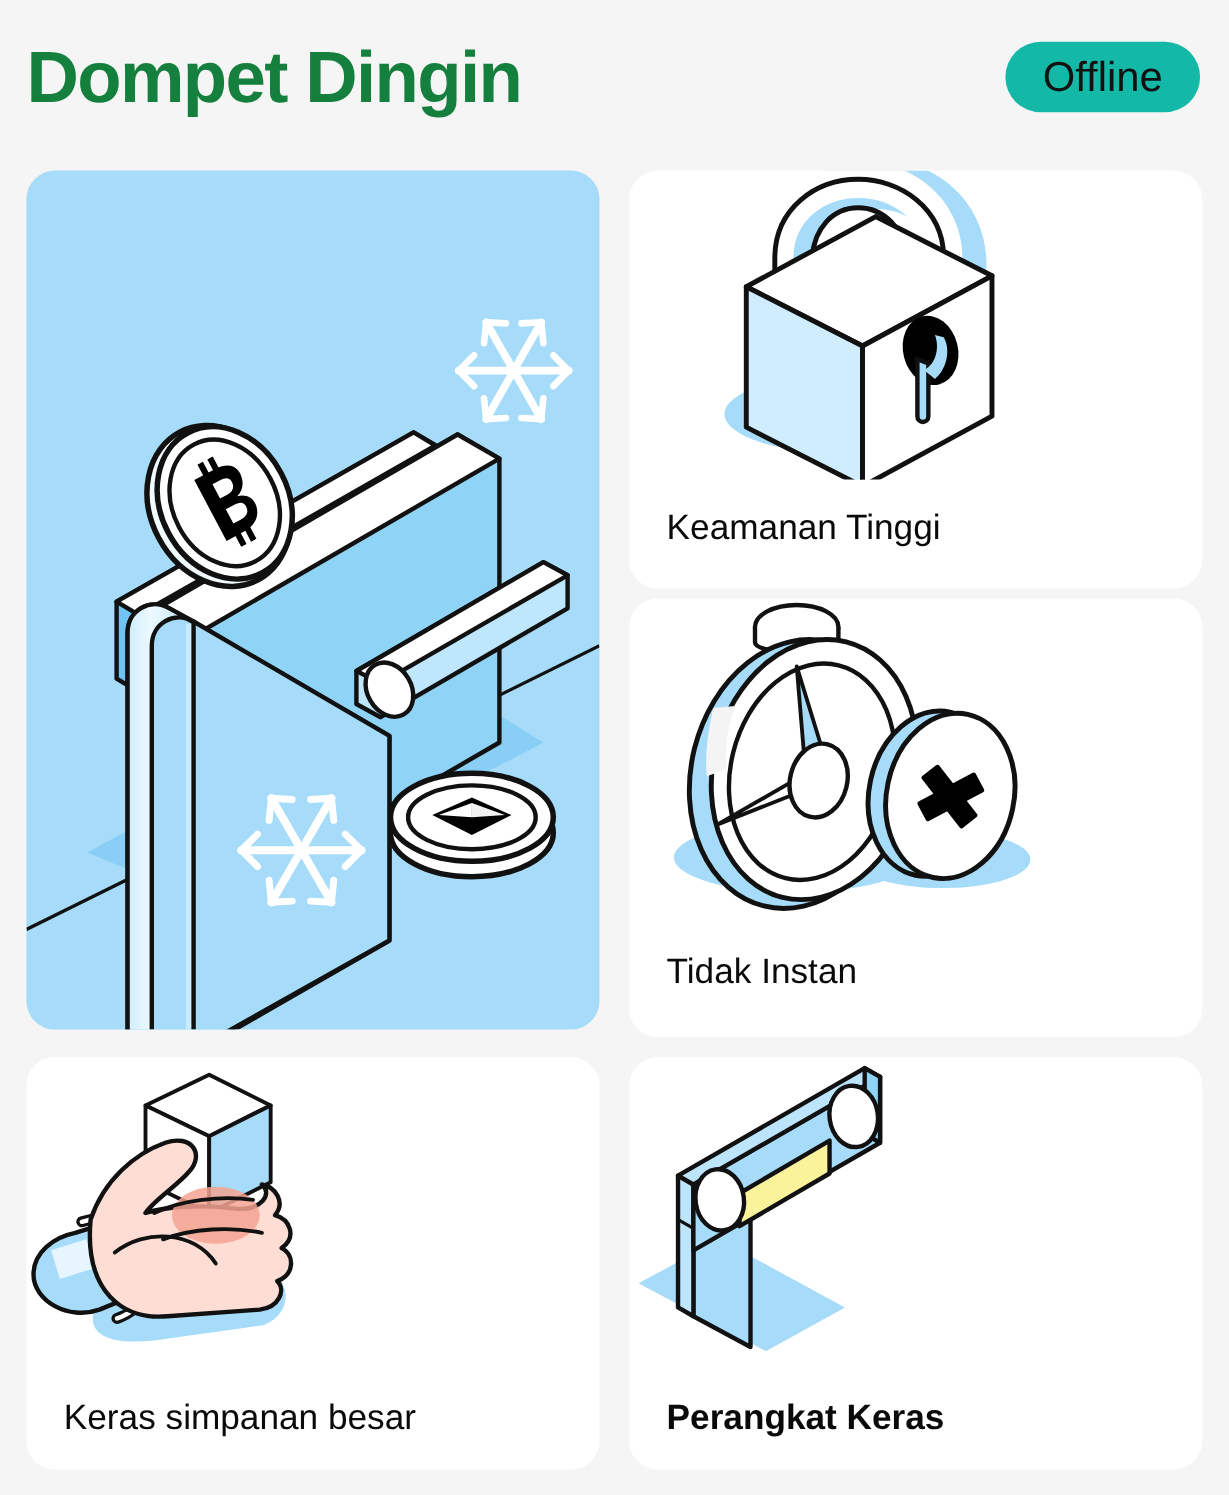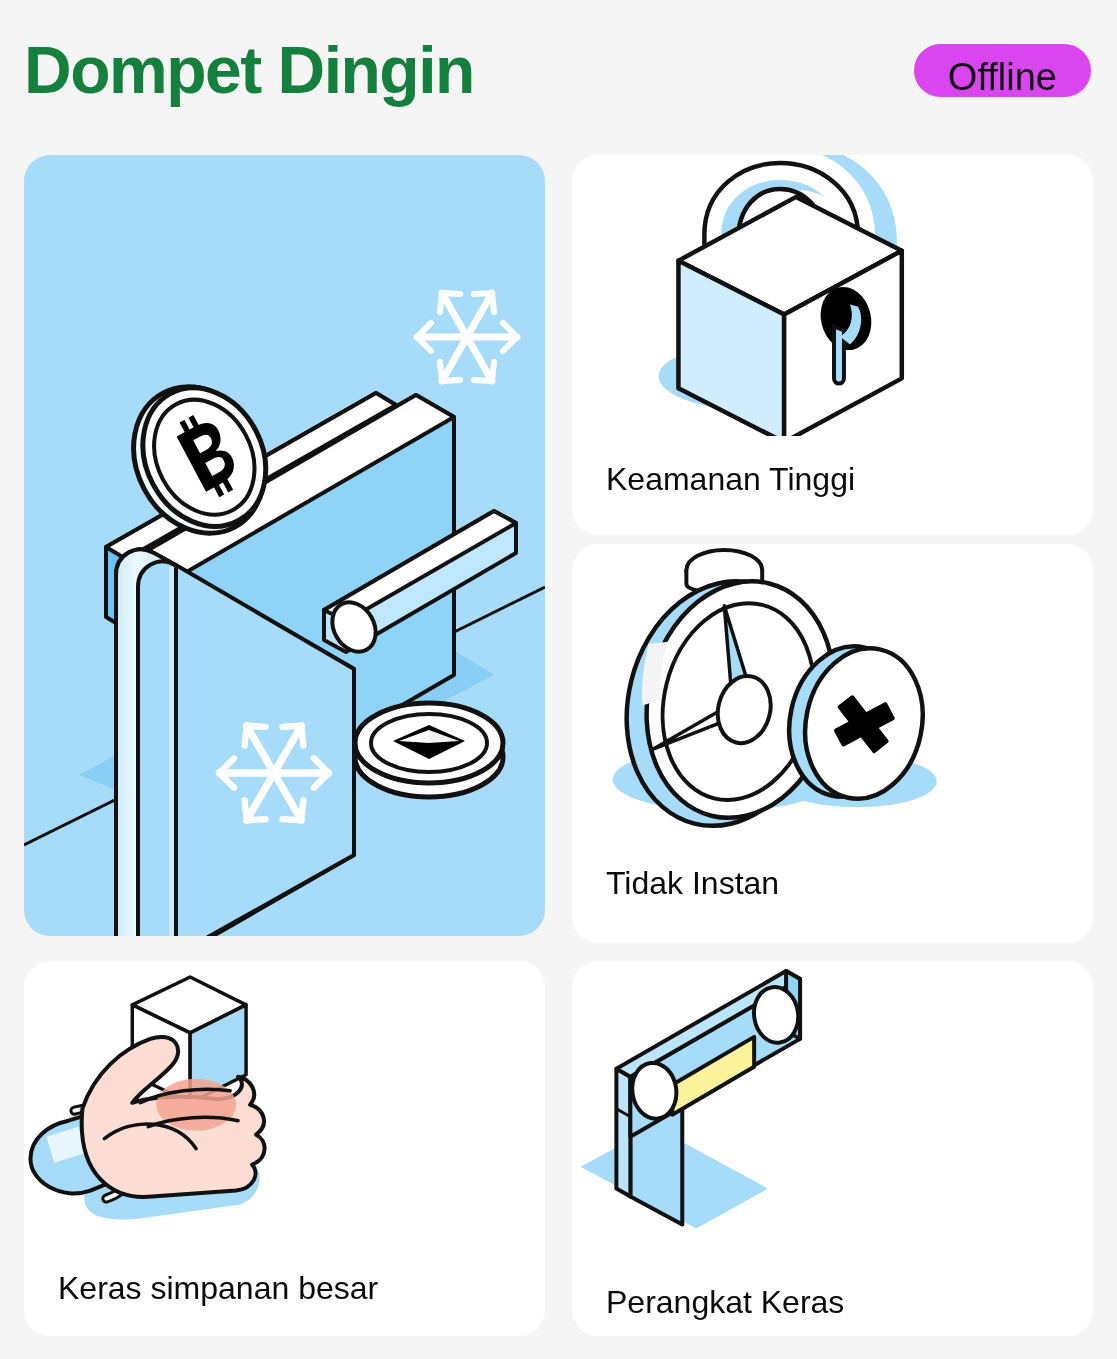--- a/index.html
+++ b/index.html
@@ -30,25 +30,25 @@
   }
   .page-title {
     font-size: 66px;
     font-weight: 700;
     letter-spacing: -1.5px;
     color: #15803d;
     line-height: 1;
     white-space: nowrap;
   }
   .status-badge {
-    background: #d946ef;
+    background: #14b8a6;
     color: #111;
     font-size: 38px;
     border-radius: 40px;
-    padding: 14px 34px 1px;
+    padding: 14px 34px 12px;
     line-height: 1;
     white-space: nowrap;
   }
 
   
   .grid {
     position: absolute;
     left: 24px;
     top: 155px;
     width: 1069px;
@@ -81,21 +81,21 @@
     position: absolute;
     left: 34px;
     bottom: 38px;
     font-size: 32px;
     color: #0A0A0A;
     line-height: 1.1;
     white-space: nowrap;
   }
   .card.c2 .card-label { bottom: 42px; }
   .card.c3 .card-label { bottom: 30px; }
-  .card.c4 .card-label { bottom: 16px; }
+  .card.c4 .card-label { bottom: 30px; font-weight: bold; }
 
   svg { display: block; }
 </style>
 </head>
 <body>
 
 <div class="page">
 
   <div class="header">
     <div class="page-title">Dompet Dingin</div>

